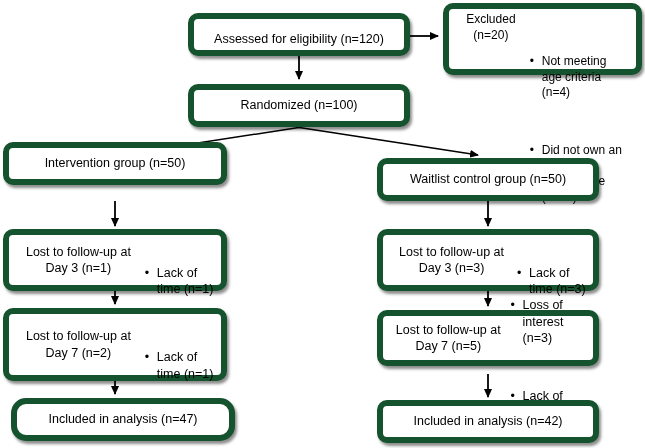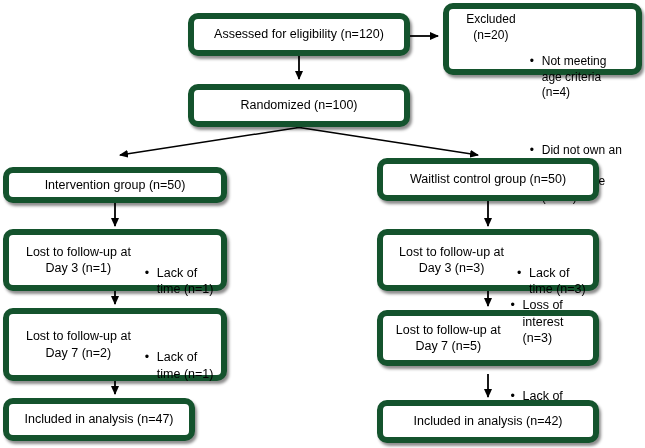--- a/index.html
+++ b/index.html
@@ -91,37 +91,37 @@
 
     <line x1="115" y1="201" x2="115" y2="226" stroke="#000" stroke-width="1.8" marker-end="url(#arrowhead)"></line>
     <line x1="115" y1="291" x2="115" y2="304" stroke="#000" stroke-width="1.8" marker-end="url(#arrowhead)"></line>
     <line x1="115" y1="373" x2="115" y2="394" stroke="#000" stroke-width="1.8" marker-end="url(#arrowhead)"></line>
 
     <line x1="488" y1="201" x2="488" y2="226" stroke="#000" stroke-width="1.8" marker-end="url(#arrowhead)"></line>
     <line x1="488" y1="291" x2="488" y2="306" stroke="#000" stroke-width="1.8" marker-end="url(#arrowhead)"></line>
     <line x1="488" y1="374" x2="488" y2="397" stroke="#000" stroke-width="1.8" marker-end="url(#arrowhead)"></line>
   </svg>
 
-  <div class="box" style="left:188px; top:13px; width:222px; height:43px;">
+  <div class="box" style="left:188px; top:13px; width:222px; height:43px;align-items:flex-end;">
     <span class="box-title">Assessed for eligibility (n=120)</span>
   </div>
 
   <div class="box left-bullets" style="left:443px; top:3px; width:199px; height:72px;">
     <div class="box-title">Excluded (n=20)</div>
     <ul class="bullets">
       <li>Not meeting age criteria (n=4)</li>
       <li>Did not own an Android smartphone (n=19)</li>
     </ul>
   </div>
 
   <div class="box" style="left:188px; top:84px; width:222px; height:43px;">
     <span class="box-title">Randomized (n=100)</span>
   </div>
 
-  <div class="box" style="left:3px; top:167px; width:224px; height:36px;">
+  <div class="box" style="left:3px; top:142px; width:224px; height:43px;">
     <span class="box-title">Intervention group (n=50)</span>
   </div>
 
   <div class="box" style="left:377px; top:158px; width:222px; height:43px;">
     <span class="box-title">Waitlist control group (n=50)</span>
   </div>
 
   <div class="box" style="left:3px; top:229px; width:224px; height:62px;">
     <div class="box-title">Lost to follow-up at Day 3 (n=1)</div>
     <ul class="bullets">
@@ -144,21 +144,21 @@
   </div>
 
   <div class="box" style="left:377px; top:310px; width:222px; height:56px;">
     <div class="box-title">Lost to follow-up at Day 7 (n=5)</div>
     <ul class="bullets">
       <li>Loss of interest (n=3)</li>
       <li>Lack of time (n=2)</li>
     </ul>
   </div>
 
-  <div class="box" style="left:3px; top:398px; width:192px; height:43px;">
+  <div class="box" style="left:11px; top:398px; width:224px; height:43px;border-radius:15px;">
     <span class="box-title">Included in analysis (n=47)</span>
   </div>
 
   <div class="box" style="left:377px; top:400px; width:222px; height:43px;">
     <span class="box-title">Included in analysis (n=42)</span>
   </div>
 
 </div>
 
 </body></html>

